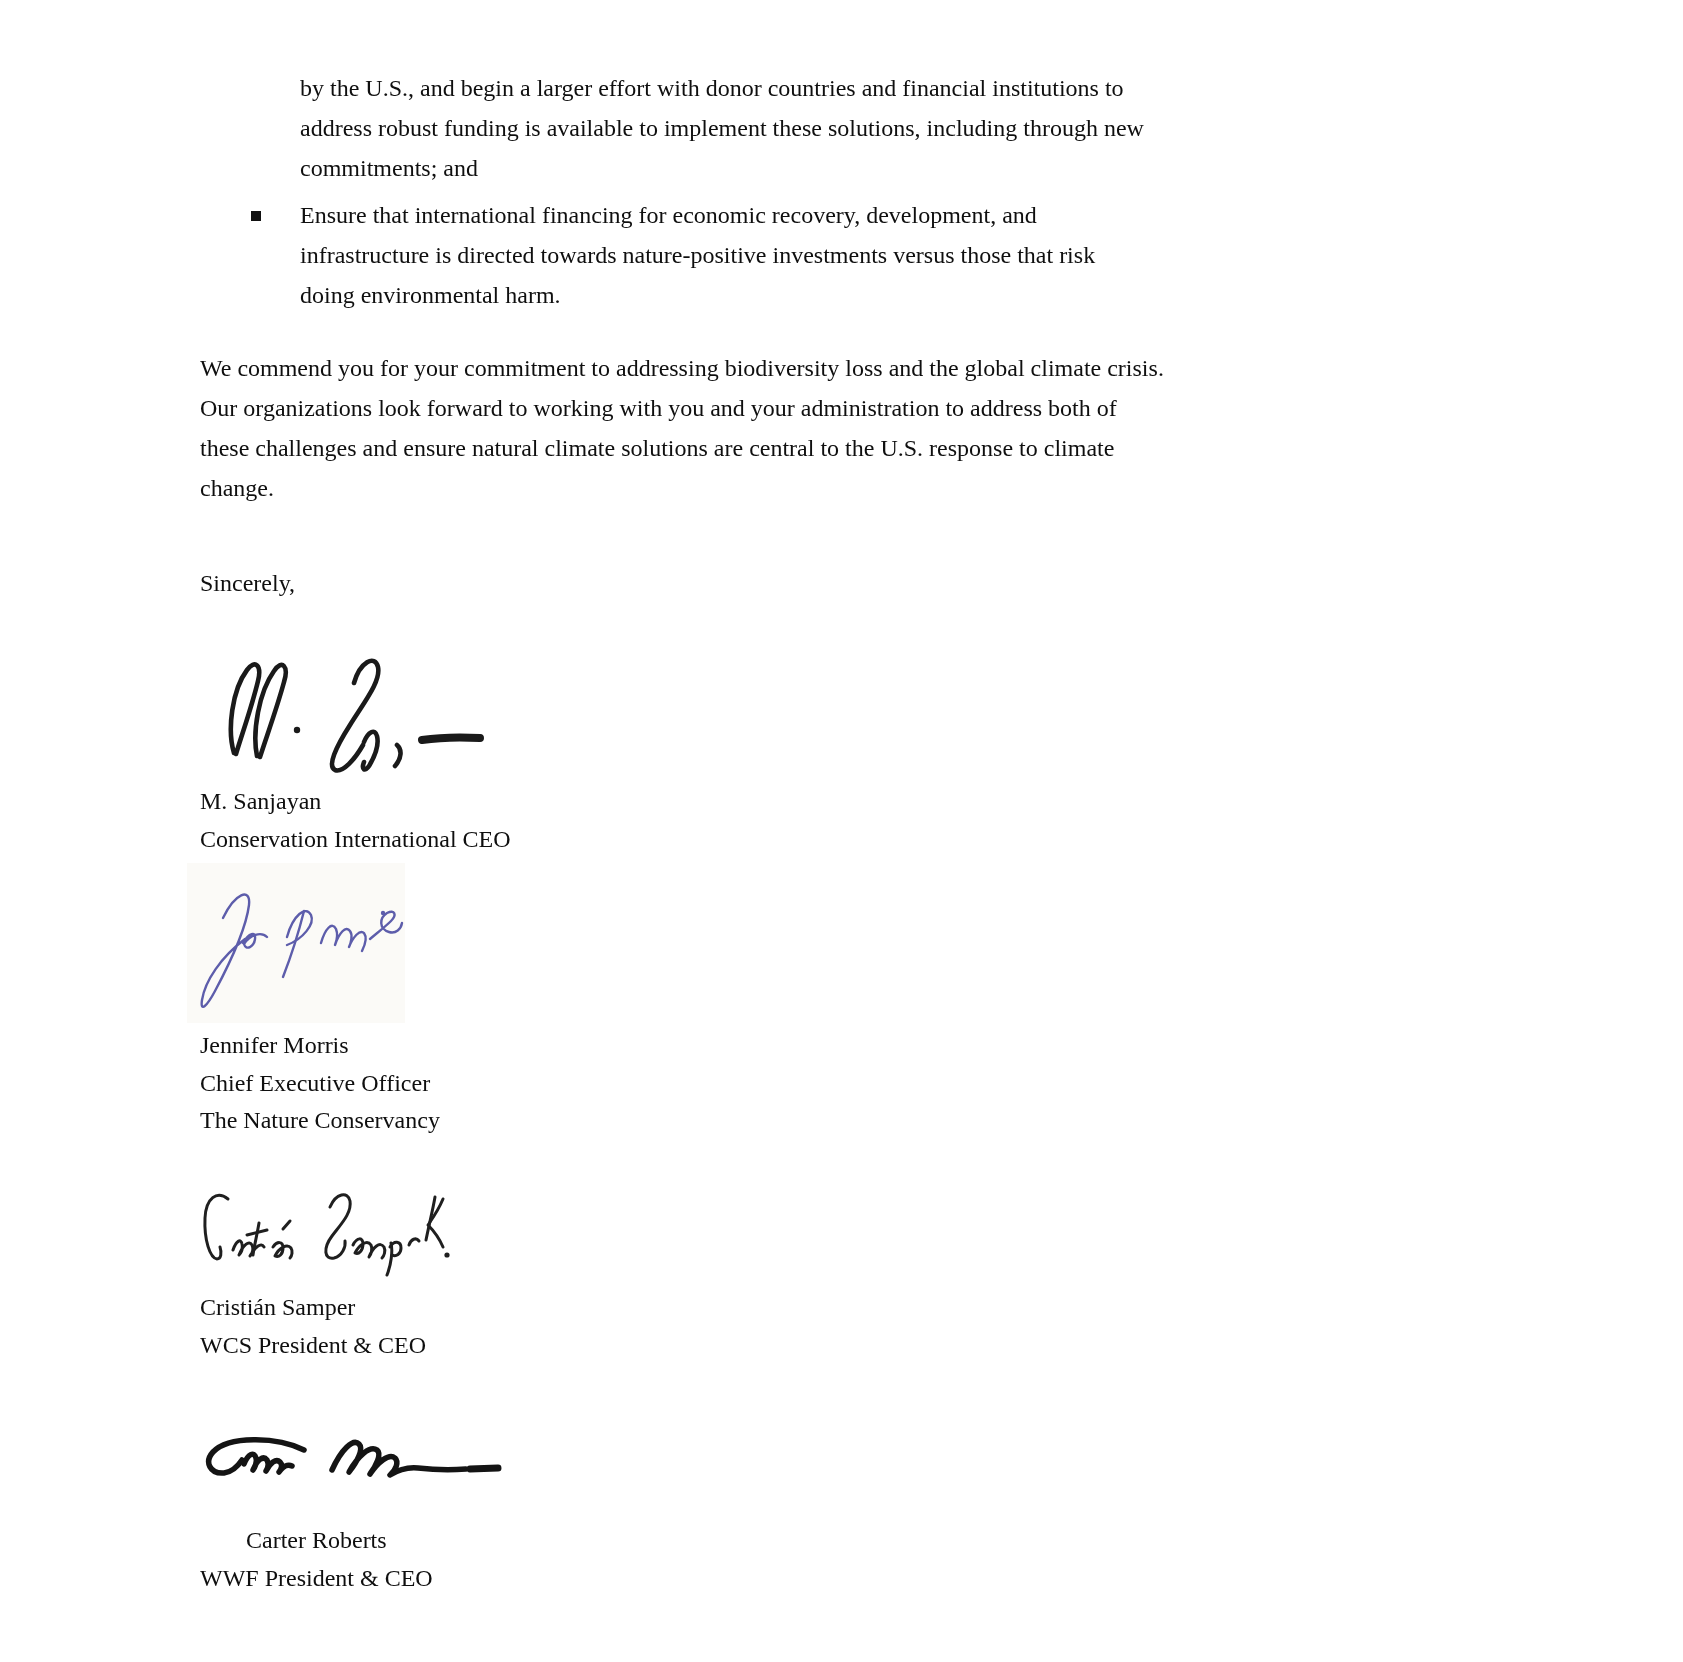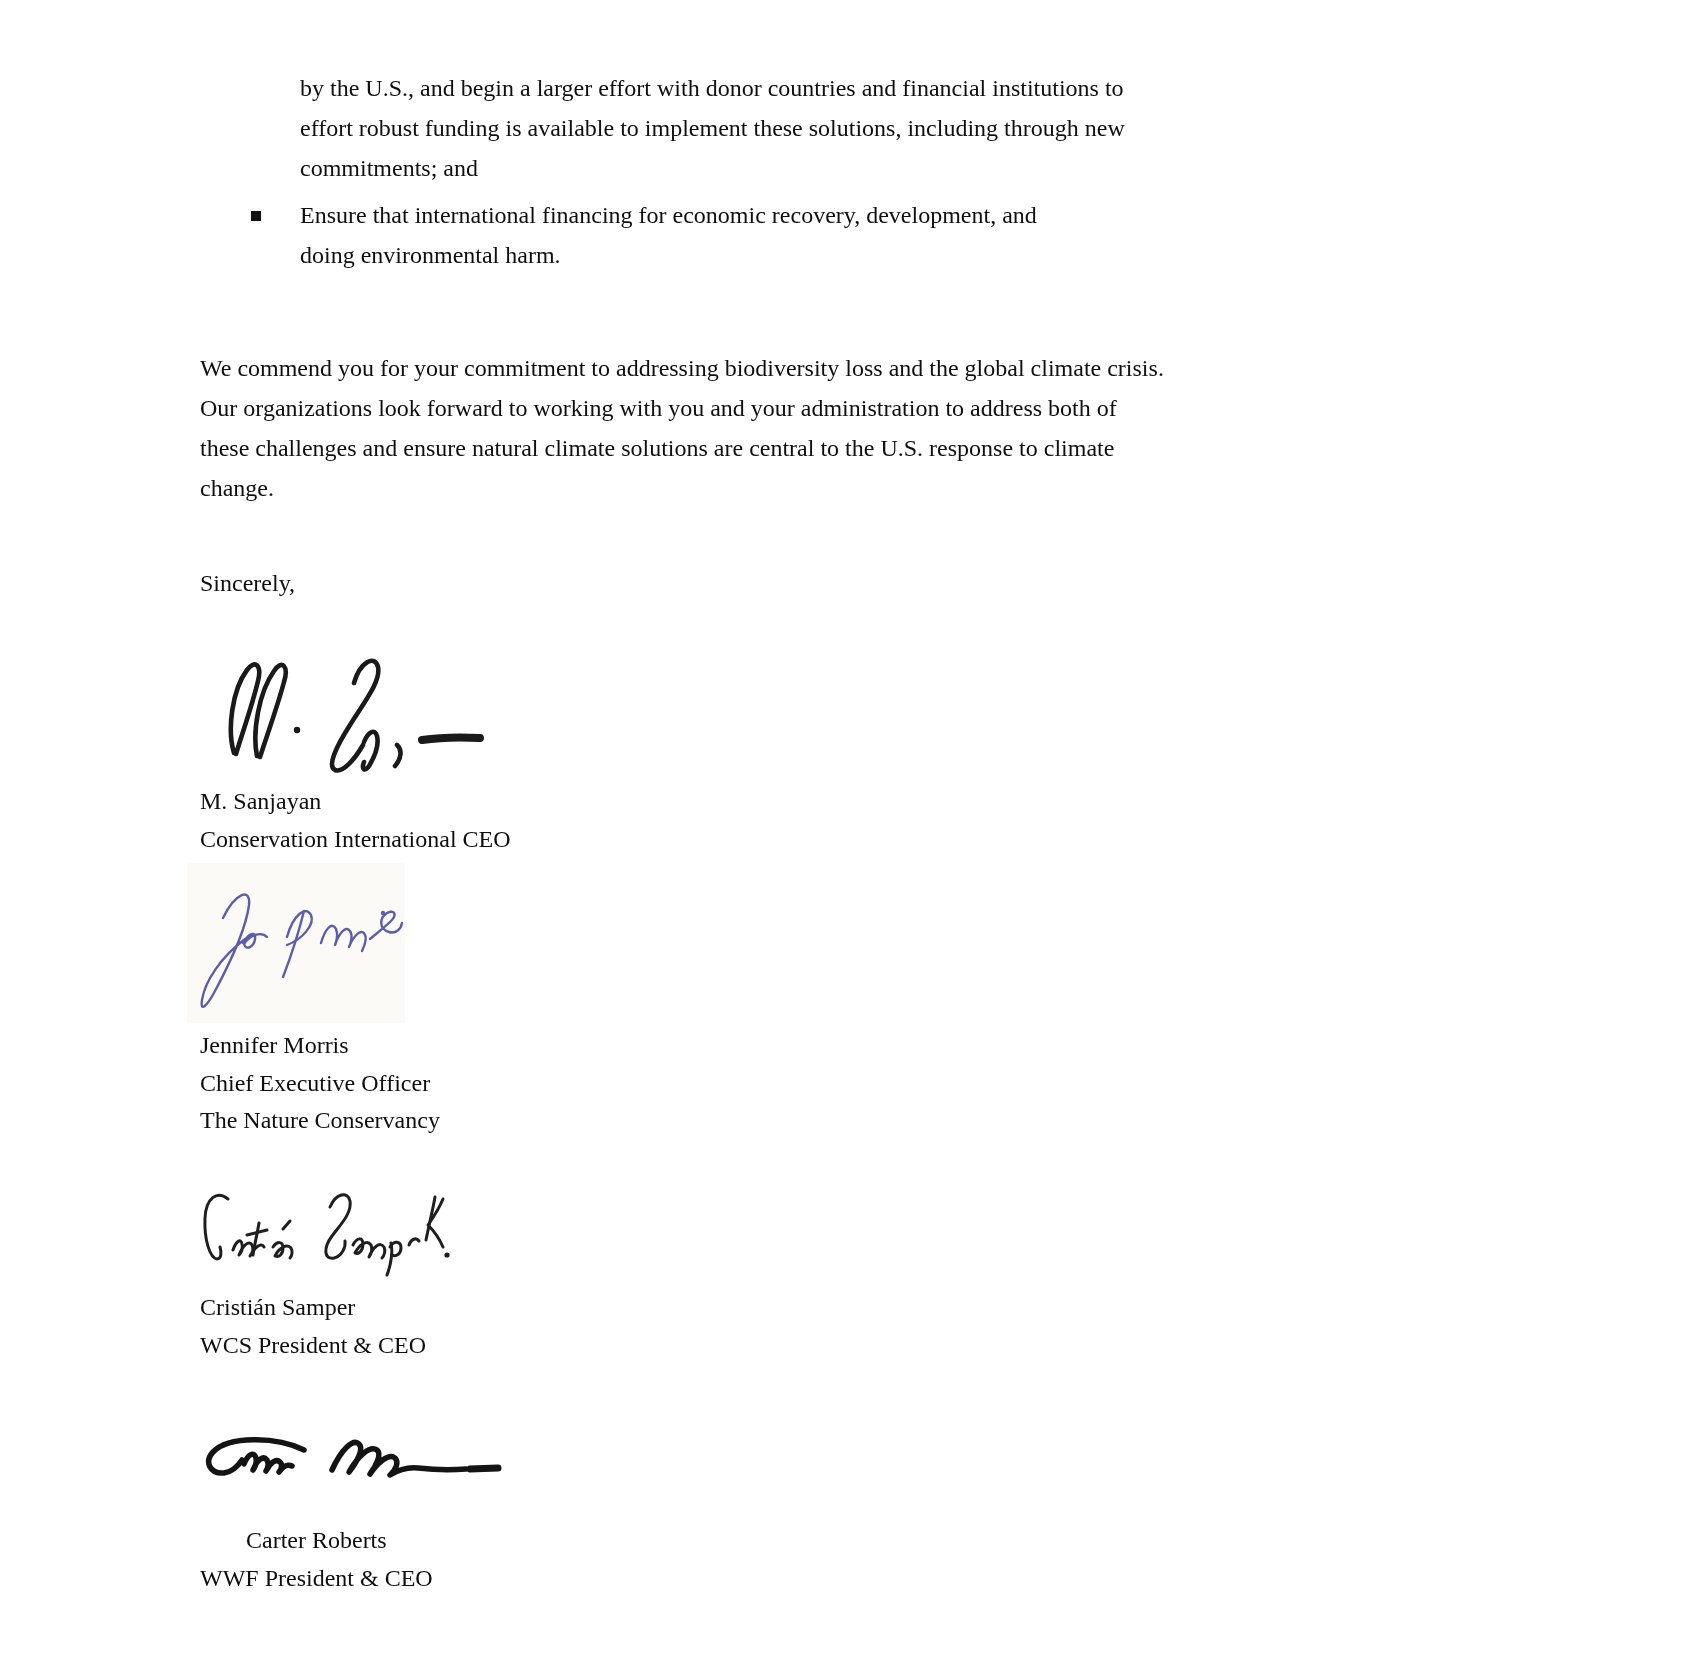--- a/index.html
+++ b/index.html
@@ -27,27 +27,28 @@
     background:#fbfaf7;
   }
 </style>
 </head>
 <body>
 
 <div class="page">
 
   <div class="abs" style="left:300px;top:68px;">
     <div class="line">by the U.S., and begin a larger effort with donor countries and financial institutions to</div>
-    <div class="line">effort robust funding is available to implement these solutions, including through new</div>
+    <div class="line">address robust funding is available to implement these solutions, including through new</div>
     <div class="line">commitments; and</div>
   </div>
 
   <div class="bullet-marker" style="left:251px;top:211px;"></div>
   <div class="abs" style="left:300px;top:195px;">
     <div class="line">Ensure that international financing for economic recovery, development, and</div>
+    <div class="line">infrastructure is directed towards nature-positive investments versus those that risk</div>
     <div class="line">doing environmental harm.</div>
   </div>
 
   <div class="abs" style="left:200px;top:348px;">
     <div class="line">We commend you for your commitment to addressing biodiversity loss and the global climate crisis.</div>
     <div class="line">Our organizations look forward to working with you and your administration to address both of</div>
     <div class="line">these challenges and ensure natural climate solutions are central to the U.S. response to climate</div>
     <div class="line">change.</div>
   </div>
 

